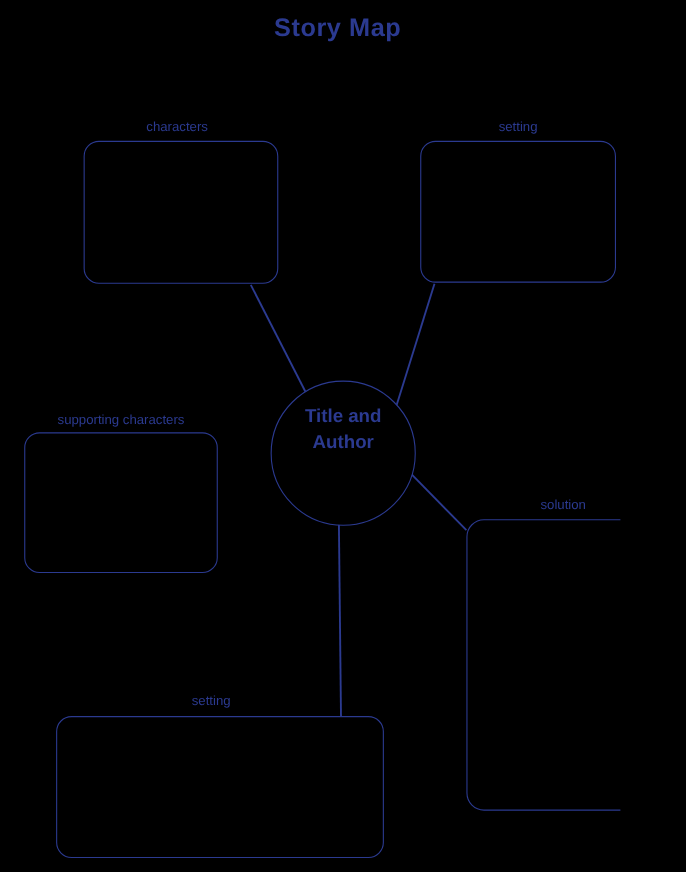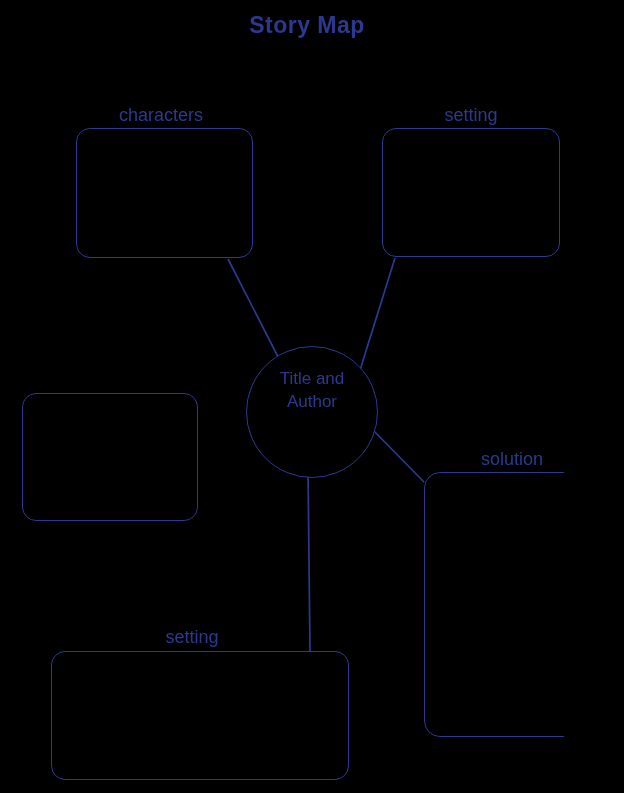--- a/index.html
+++ b/index.html
@@ -44,21 +44,21 @@
     position: absolute;
     border: 1.7px solid var(--ink);
     background: var(--bg);
     border-radius: 14px;
   }
   .node-label {
     position: absolute;
     transform: translateX(-50%);
     white-space: nowrap;
     color: var(--ink);
-    font-size: 18px;
+    font-size: 12px;
     line-height: 20px;
   }
   .box-characters  { left: 76px;  top: 128px; width: 177px; height: 130px; }
   .lbl-characters  { left: 161px; top: 105px; }
   .box-setting     { left: 382px; top: 128px; width: 178px; height: 129px; }
   .lbl-setting     { left: 471px; top: 105px; }
   .box-supporting  { left: 22px;  top: 393px; width: 176px; height: 128px; }
   .lbl-supporting  { left: 110px; top: 371px; }
   .box-problem     { left: 424px; top: 472px; width: 177px; height: 265px; border-radius: 16px; }
   .lbl-problem     { left: 512px; top: 449px; }
@@ -70,20 +70,21 @@
     top: 346px;
     width: 132px;
     height: 132px;
     border: 1.7px solid var(--ink);
     border-radius: 50%;
     background: var(--bg);
     display: flex;
     justify-content: center;
     align-items: flex-start;
     padding-top: 20px;
+    font-weight: bold;
   }
   .center-node-label {
     color: var(--ink);
     font-size: 17px;
     line-height: 23px;
     text-align: center;
     white-space: pre-line;
   }
 </style>
 </head>
@@ -99,20 +100,21 @@
     <line class="connector" x1="424" y1="482" x2="370" y2="427"></line>
     <line class="connector" x1="310" y1="651" x2="308" y2="468"></line>
   </svg>
 
   <div class="node-label lbl-characters">characters</div>
   <div class="node-box box-characters"></div>
 
   <div class="node-label lbl-setting">setting</div>
   <div class="node-box box-setting"></div>
 
+  <div class="node-label lbl-supporting">supporting characters</div>
   <div class="node-box box-supporting"></div>
 
   <div class="node-label lbl-problem">solution</div>
   <div class="node-box box-problem"></div>
 
   <div class="node-label lbl-solution">setting</div>
   <div class="node-box box-solution"></div>
 
   <div class="center-node">
     <div class="center-node-label">Title and

